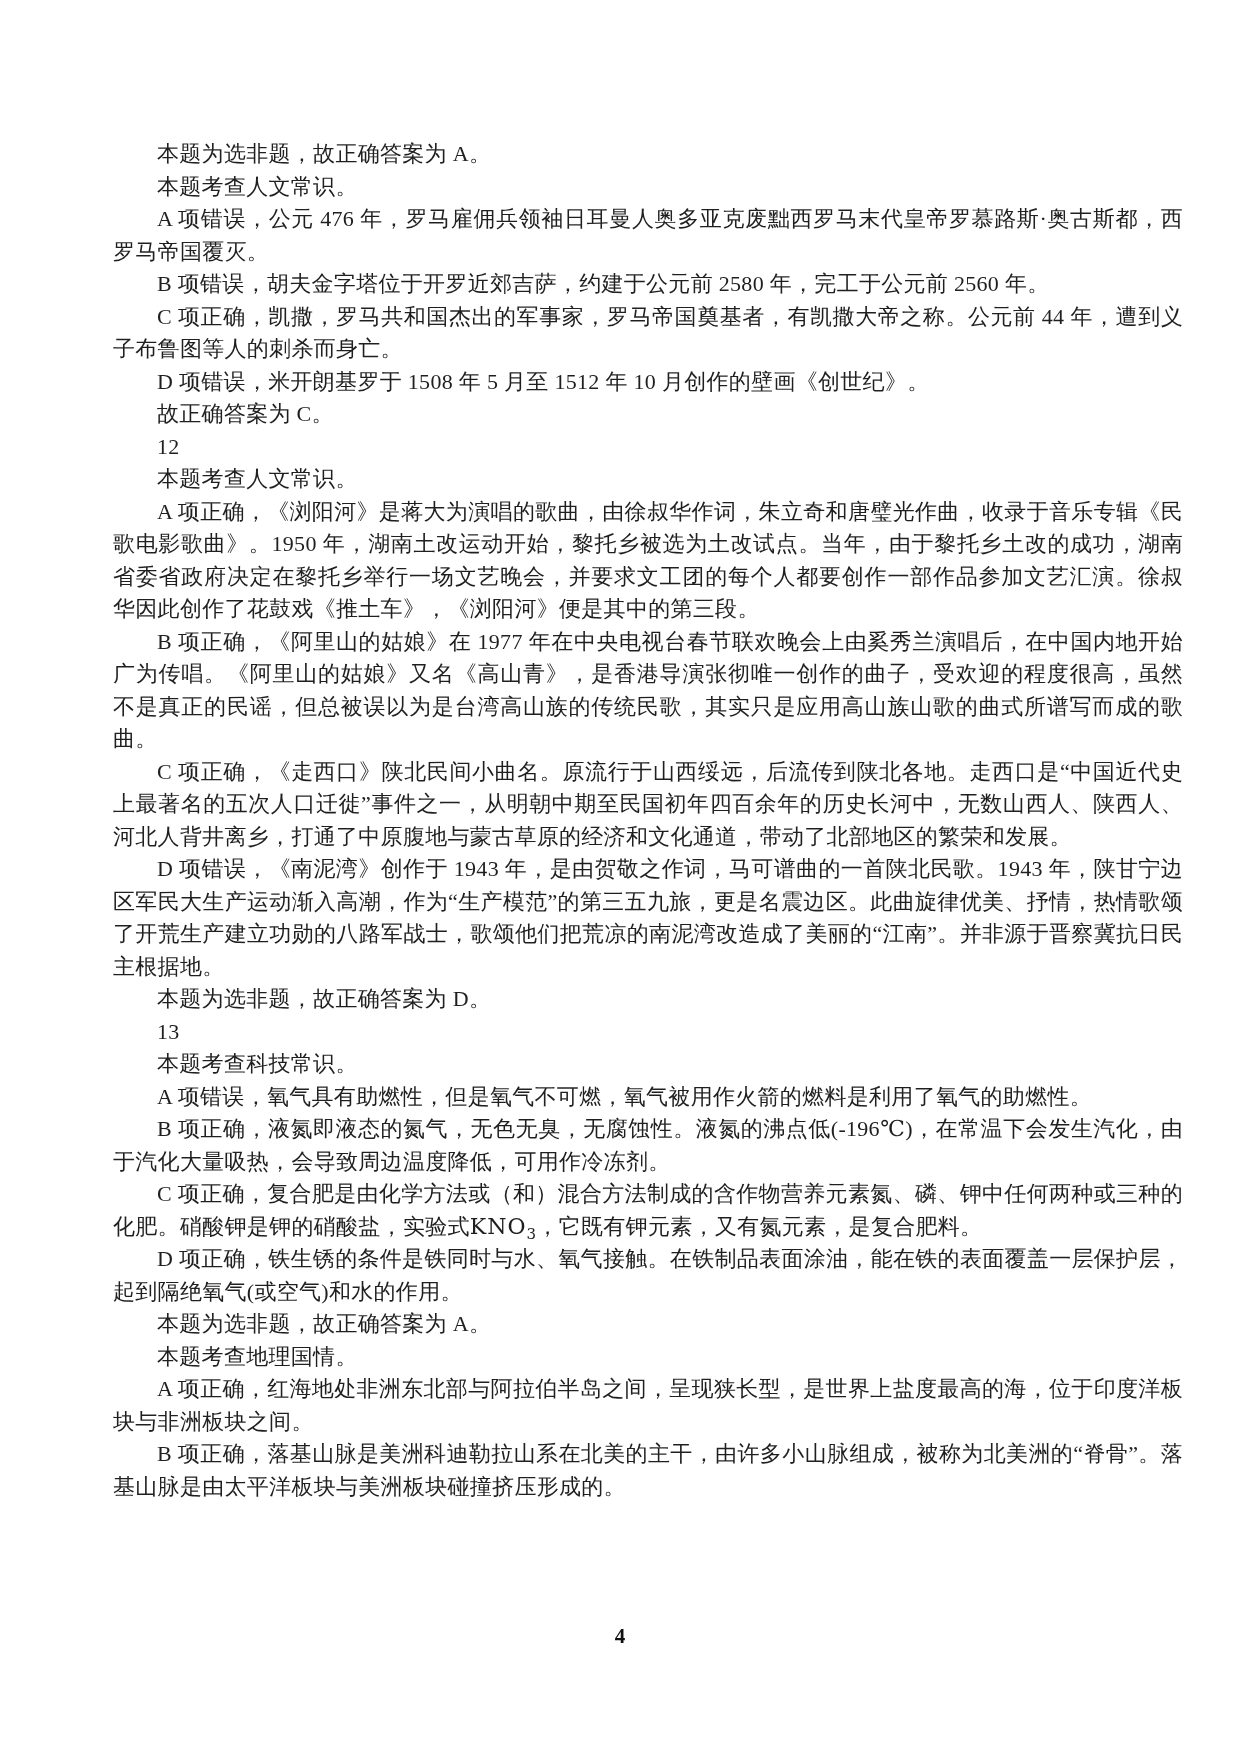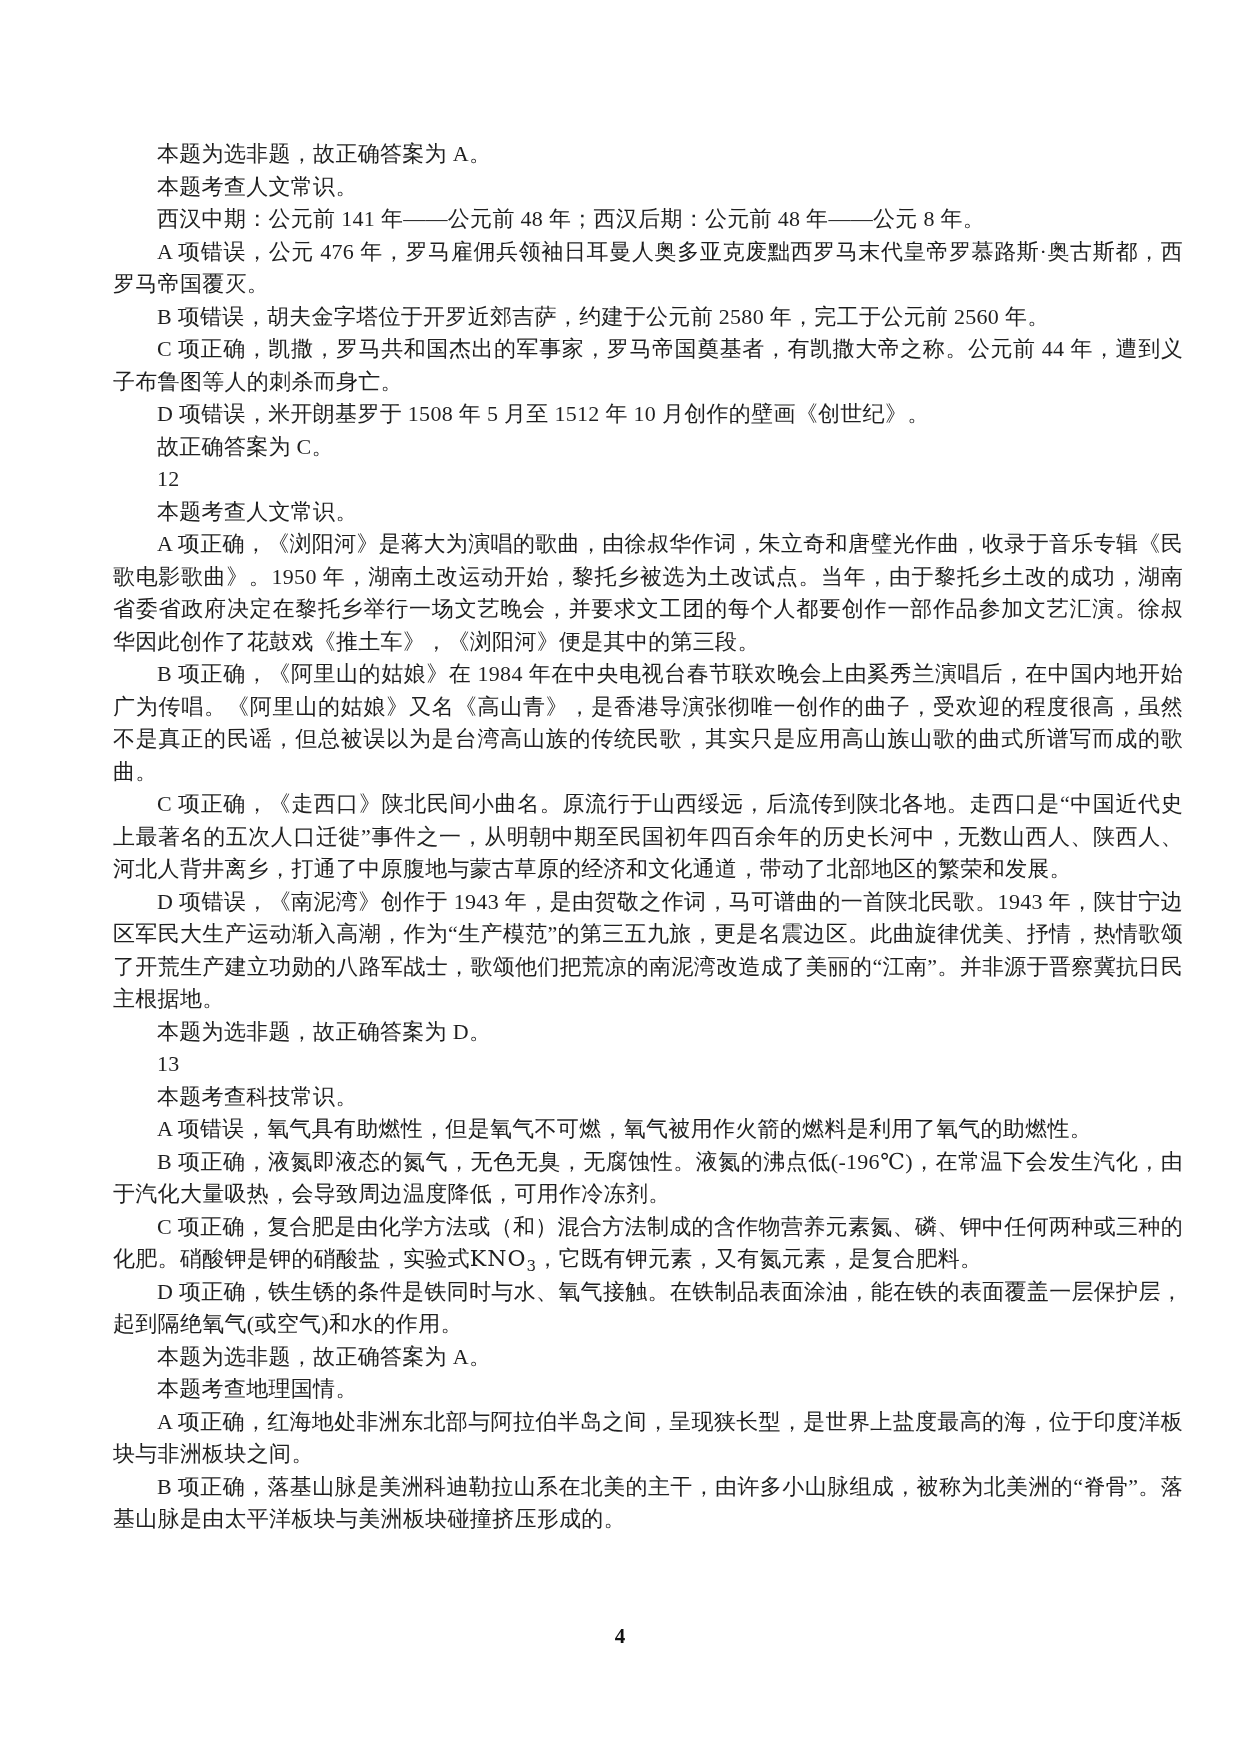--- a/index.html
+++ b/index.html
@@ -55,30 +55,29 @@
     font-weight: 600;
     color: #111111;
   }
 </style>
 </head>
 <body>
 
 <div class="page-content">
   <p class="para">本题为选非题，故正确答案为 A。</p>
   <p class="para">本题考查人文常识。</p>
-  <p class="para">西汉中期：公元前 141 年——公元前 48 年；西汉后期：公元前 48 年——公元 8 年。</p>
   <p class="para">A 项错误，公元 476 年，罗马雇佣兵领袖日耳曼人奥多亚克废黜西罗马末代皇帝罗慕路斯·奥古斯都，西罗马帝国覆灭。</p>
   <p class="para">B 项错误，胡夫金字塔位于开罗近郊吉萨，约建于公元前 2580 年，完工于公元前 2560 年。</p>
   <p class="para">C 项正确，凯撒，罗马共和国杰出的军事家，罗马帝国奠基者，有凯撒大帝之称。公元前 44 年，遭到义子布鲁图等人的刺杀而身亡。</p>
   <p class="para">D 项错误，米开朗基罗于 1508 年 5 月至 1512 年 10 月创作的壁画《创世纪》。</p>
   <p class="para">故正确答案为 C。</p>
   <p class="para qnum">12</p>
   <p class="para">本题考查人文常识。</p>
   <p class="para">A 项正确，《浏阳河》是蒋大为演唱的歌曲，由徐叔华作词，朱立奇和唐璧光作曲，收录于音乐专辑《民歌电影歌曲》。1950 年，湖南土改运动开始，黎托乡被选为土改试点。当年，由于黎托乡土改的成功，湖南省委省政府决定在黎托乡举行一场文艺晚会，并要求文工团的每个人都要创作一部作品参加文艺汇演。徐叔华因此创作了花鼓戏《推土车》，《浏阳河》便是其中的第三段。</p>
-  <p class="para">B 项正确，《阿里山的姑娘》在 1984 年在中央电视台春节联欢晚会上由奚秀兰演唱后，在中国内地开始广为传唱。《阿里山的姑娘》又名《高山青》，是香港导演张彻唯一创作的曲子，受欢迎的程度很高，虽然不是真正的民谣，但总被误以为是台湾高山族的传统民歌，其实只是应用高山族山歌的曲式所谱写而成的歌曲。</p>
+  <p class="para">B 项正确，《阿里山的姑娘》在 1977 年在中央电视台春节联欢晚会上由奚秀兰演唱后，在中国内地开始广为传唱。《阿里山的姑娘》又名《高山青》，是香港导演张彻唯一创作的曲子，受欢迎的程度很高，虽然不是真正的民谣，但总被误以为是台湾高山族的传统民歌，其实只是应用高山族山歌的曲式所谱写而成的歌曲。</p>
   <p class="para">C 项正确，《走西口》陕北民间小曲名。原流行于山西绥远，后流传到陕北各地。走西口是“中国近代史上最著名的五次人口迁徙”事件之一，从明朝中期至民国初年四百余年的历史长河中，无数山西人、陕西人、河北人背井离乡，打通了中原腹地与蒙古草原的经济和文化通道，带动了北部地区的繁荣和发展。</p>
   <p class="para">D 项错误，《南泥湾》创作于 1943 年，是由贺敬之作词，马可谱曲的一首陕北民歌。1943 年，陕甘宁边区军民大生产运动渐入高潮，作为“生产模范”的第三五九旅，更是名震边区。此曲旋律优美、抒情，热情歌颂了开荒生产建立功勋的八路军战士，歌颂他们把荒凉的南泥湾改造成了美丽的“江南”。并非源于晋察冀抗日民主根据地。</p>
   <p class="para">本题为选非题，故正确答案为 D。</p>
   <p class="para qnum">13</p>
   <p class="para">本题考查科技常识。</p>
   <p class="para">A 项错误，氧气具有助燃性，但是氧气不可燃，氧气被用作火箭的燃料是利用了氧气的助燃性。</p>
   <p class="para">B 项正确，液氮即液态的氮气，无色无臭，无腐蚀性。液氮的沸点低(-196℃)，在常温下会发生汽化，由于汽化大量吸热，会导致周边温度降低，可用作冷冻剂。</p>
   <p class="para"><span>C 项正确，复合肥是由化学方法或（和）混合方法制成的含作物营养元素氮、磷、钾中任何两种或三种的化肥。硝酸钾是钾的硝酸盐，实验式</span><span class="formula"><span class="f-base">KNO</span><sub>3</sub></span><span>，它既有钾元素，又有氮元素，是复合肥料。</span></p>
   <p class="para">D 项正确，铁生锈的条件是铁同时与水、氧气接触。在铁制品表面涂油，能在铁的表面覆盖一层保护层，起到隔绝氧气(或空气)和水的作用。</p>
   <p class="para">本题为选非题，故正确答案为 A。</p>

